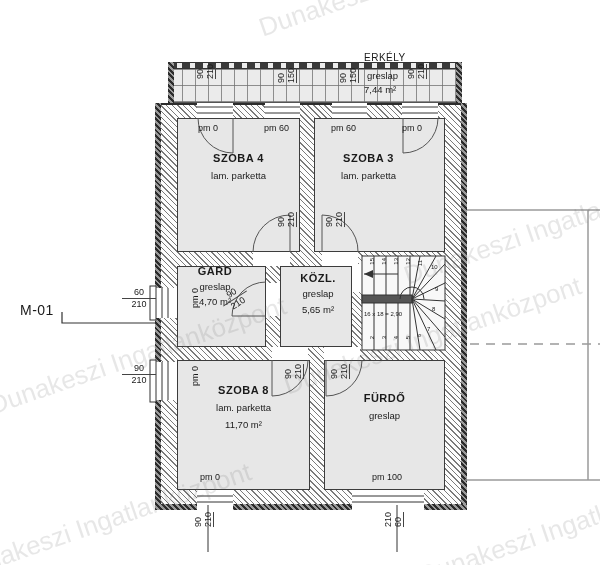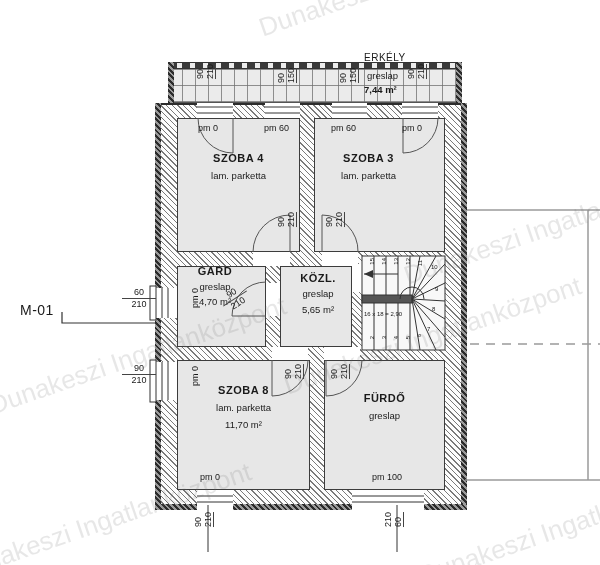--- a/index.html
+++ b/index.html
@@ -151,21 +151,21 @@
     <path d="M62,312 L62,323 L157,323" stroke="#333" stroke-width="1.2" fill="none"></path>
 
     <g stroke="#333" stroke-width="1">
       <line x1="208" y1="505" x2="208" y2="552"></line>
       <line x1="397" y1="505" x2="397" y2="552"></line>
     </g>
   </svg>
 
   <div class="balclbl erk" style="left:364px;top:52px;">ERKÉLY</div>
   <div class="balclbl" style="left:367px;top:70px;">greslap</div>
-  <div class="balclbl" style="left:364px;top:84px;font-weight:bold;">7,44 m²</div>
+  <div class="balclbl" style="left:364px;top:84px;">7,44 m²</div>
 
   <div class="roomlbl" style="left:177px;top:150px;width:123px;">
     <div class="rname">SZOBA 4</div>
     <div class="rmat">lam. parketta</div>
   </div>
   <div class="roomlbl" style="left:314px;top:150px;width:109px;">
     <div class="rname">SZOBA 3</div>
     <div class="rmat">lam. parketta</div>
   </div>
   <div class="roomlbl" style="left:180px;top:264px;width:70px;line-height:15px;">

